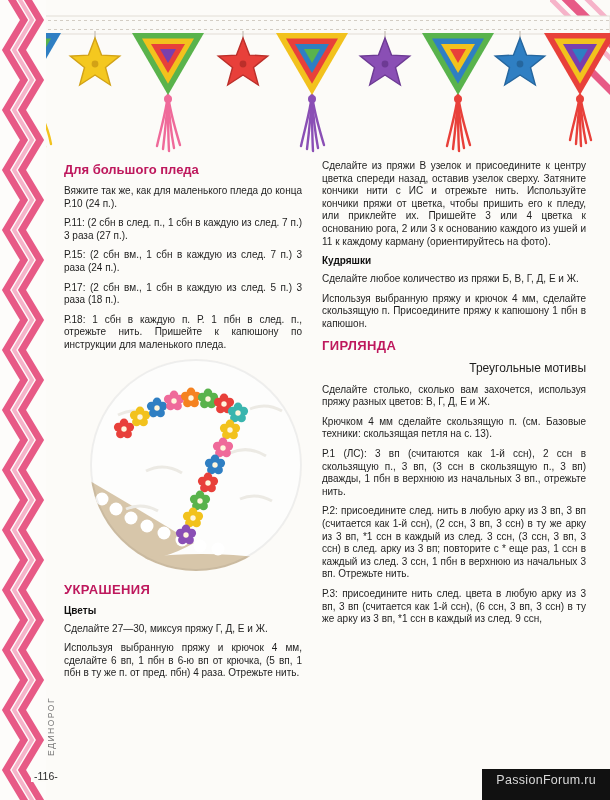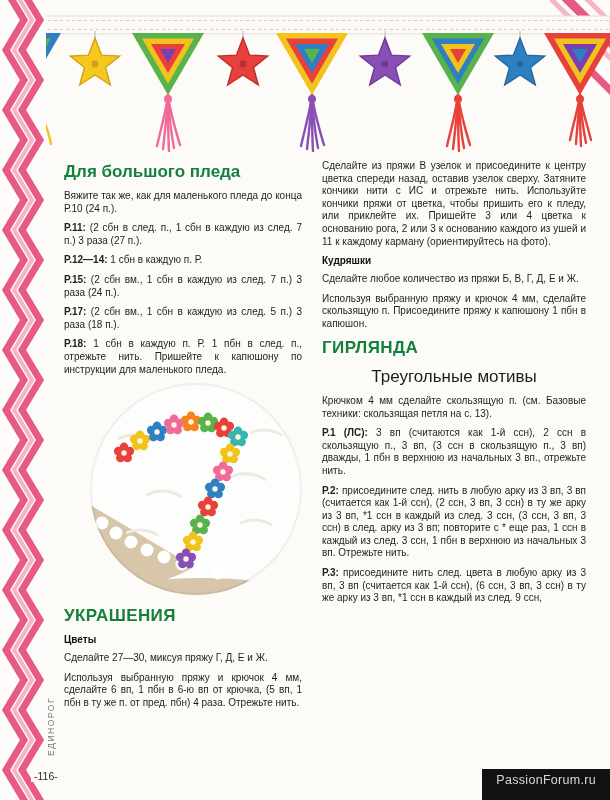--- a/index.html
+++ b/index.html
@@ -9,25 +9,25 @@
 
   .garland { position:absolute; left:0; top:0; z-index:2; }
   .corner-zigzag { position:absolute; right:0; top:0; z-index:1; }
   .zigzag-border { position:absolute; left:0; top:0; z-index:5; }
 
   .content { position:absolute; left:64px; top:160px; width:522px; display:flex; gap:20px; z-index:3; }
   .col-left { flex:0 0 238px; }
   .col-right { flex:1; }
 
   p { font-size:10px; line-height:1.26; color:#1e1e1e; text-align:justify; margin:0 0 7px; }
-  p b { font-weight:bold; }
-  h2 { font-size:17px; color:#15803d; margin:2px 0 8px; }
+  p b { font-weight:normal; }
+  h2 { font-size:13px; color:#be185d; margin:2px 0 8px; }
   h2.caps { letter-spacing:.4px; }
   h3 { font-size:10px; color:#101010; margin:4px 0 7px; }
-  .subline { text-align:center; font-size:17px; margin-bottom:8px; }
+  .subline { text-align:right; font-size:12px; margin-bottom:8px; }
 
   .photo-circle { width:212px; height:212px; border-radius:50%; overflow:hidden;
                   margin:5px 0 11px 26px; }
   .photo-circle svg { display:block; width:100%; height:100%; }
 
   .side-label { position:absolute; left:46px; bottom:44px; writing-mode:vertical-rl;
                 transform:rotate(180deg); font-size:8.5px; letter-spacing:1.5px;
                 color:#777; z-index:6; }
   .page-num { position:absolute; left:31px; bottom:18px; font-size:10.5px;
               color:#2a2a2a; z-index:6; background:#fcfbf8; padding:0 3px; }
@@ -153,21 +153,20 @@
     <path d="M22 -10l18 30l-18 30l18 30l-18 30l18 30l-18 30l18 30l-18 30l18 30l-18 30l18 30l-18 30l18 30l-18 30l18 30l-18 30l18 30l-18 30l18 30l-18 30l18 30l-18 30l18 30l-18 30l18 30l-18 30l18 30l-18 30" stroke="#e75a86" stroke-width="7" fill="none"></path>
   </svg>
 
   <div class="content">
 
     <div class="col-left">
       <h2>Для большого пледа</h2>
       <p>Вяжите так же, как для маленького пледа до конца Р.10 (24 п.).</p>
 
       <p class="row"><b>Р.11:</b> <span>(2 сбн в след. п., 1 сбн в каждую из след. 7 п.) 3 раза (27 п.).</span></p>
-      <p class="row"><b>Р.12—14:</b> <span>1 сбн в каждую п. Р.</span></p>
       <p class="row"><b>Р.15:</b> <span>(2 сбн вм., 1 сбн в каждую из след. 7 п.) 3 раза (24 п.).</span></p>
       <p class="row"><b>Р.17:</b> <span>(2 сбн вм., 1 сбн в каждую из след. 5 п.) 3 раза (18 п.).</span></p>
       <p class="row"><b>Р.18:</b> <span>1 сбн в каждую п. Р. 1 пбн в след. п., отрежьте нить. Пришейте к капюшону по инструкции для маленького пледа.</span></p>
 
       <div class="photo-circle">
         <svg viewBox="0 0 212 212">
           <rect width="212" height="212" fill="#f1ece3"></rect>
           <rect x="-4" y="-4" width="220" height="220" fill="#fdfdfc"></rect>
           <path d="M0 122 Q48 150 104 184 Q56 212 0 198 Z" fill="#d7c6aa"></path>
           <ellipse cx="112" cy="208" rx="82" ry="13" fill="#d7c6aa"></ellipse>
@@ -228,20 +227,21 @@
 
     <div class="col-right">
       <p>Сделайте из пряжи В узелок и присоедините к центру цветка спереди назад, оставив узелок сверху. Затяните кончики нити с ИС и отрежьте нить. Используйте кончики пряжи от цветка, чтобы пришить его к пледу, или приклейте их. Пришейте 3 или 4 цветка к основанию рога, 2 или 3 к основанию каждого из ушей и 11 к каждому карману (ориентируйтесь на фото).</p>
 
       <h3>Кудряшки</h3>
       <p>Сделайте любое количество из пряжи Б, В, Г, Д, Е и Ж.</p>
       <p>Используя выбранную пряжу и крючок 4 мм, сделайте скользящую п. Присоедините пряжу к капюшону 1 пбн в капюшон.</p>
 
       <h2 class="caps">ГИРЛЯНДА</h2>
       <p class="subline">Треугольные мотивы</p>
+      <p>Сделайте столько, сколько вам захочется, используя пряжу разных цветов: В, Г, Д, Е и Ж.</p>
       <p>Крючком 4 мм сделайте скользящую п. (см. Базовые техники: скользящая петля на с. 13).</p>
 
       <p class="row"><b>Р.1 (ЛС):</b> <span>3 вп (считаются как 1-й ссн), 2 ссн в скользящую п., 3 вп, (3 ссн в скользящую п., 3 вп) дважды, 1 пбн в верхнюю из начальных 3 вп., отрежьте нить.</span></p>
       <p class="row"><b>Р.2:</b> <span>присоедините след. нить в любую арку из 3 вп, 3 вп (считается как 1-й ссн), (2 ссн, 3 вп, 3 ссн) в ту же арку из 3 вп, *1 ссн в каждый из след. 3 ссн, (3 ссн, 3 вп, 3 ссн) в след. арку из 3 вп; повторите с * еще раз, 1 ссн в каждый из след. 3 ссн, 1 пбн в верхнюю из начальных 3 вп. Отрежьте нить.</span></p>
       <p class="row"><b>Р.3:</b> <span>присоедините нить след. цвета в любую арку из 3 вп, 3 вп (считается как 1-й ссн), (6 ссн, 3 вп, 3 ссн) в ту же арку из 3 вп, *1 ссн в каждый из след. 9 ссн,</span></p>
     </div>
   </div>
 
   <div class="side-label">ЕДИНОРОГ</div>
   <div class="page-num">-116-</div>

